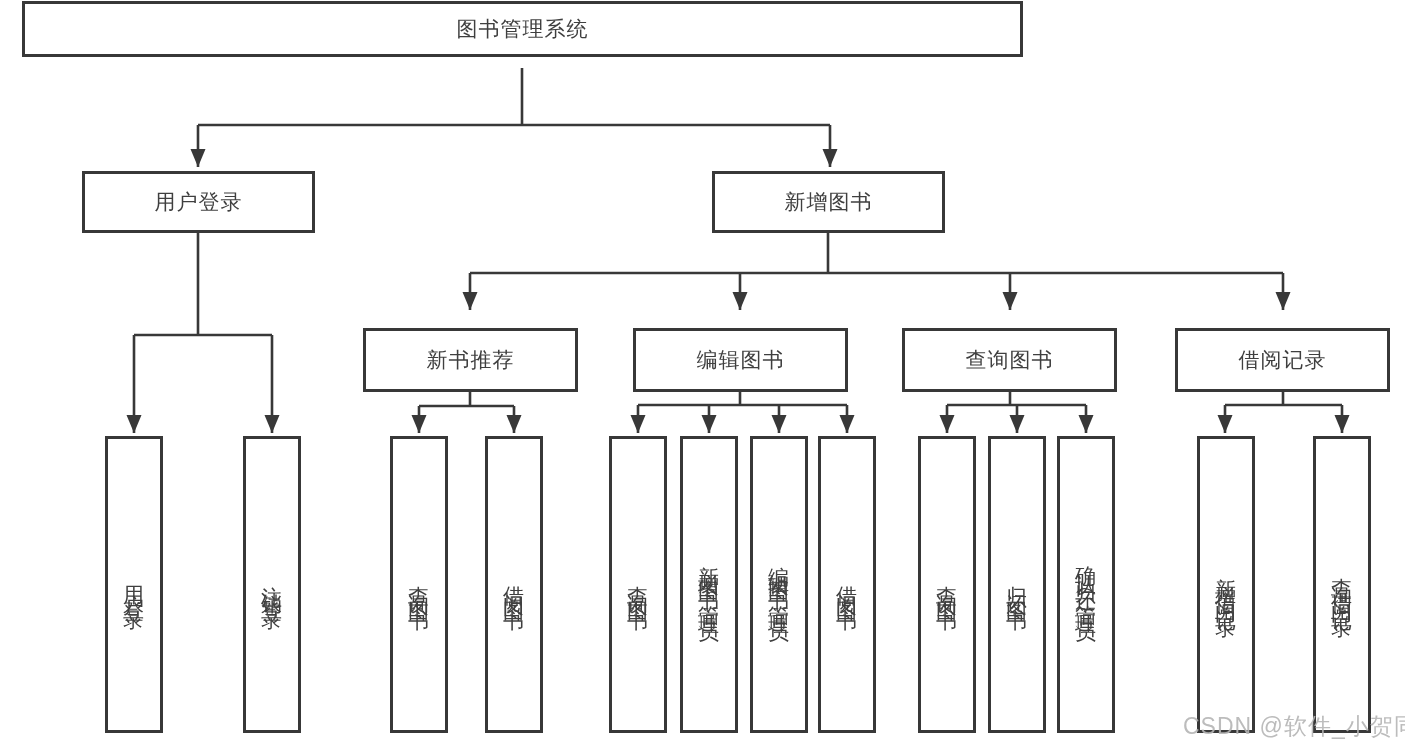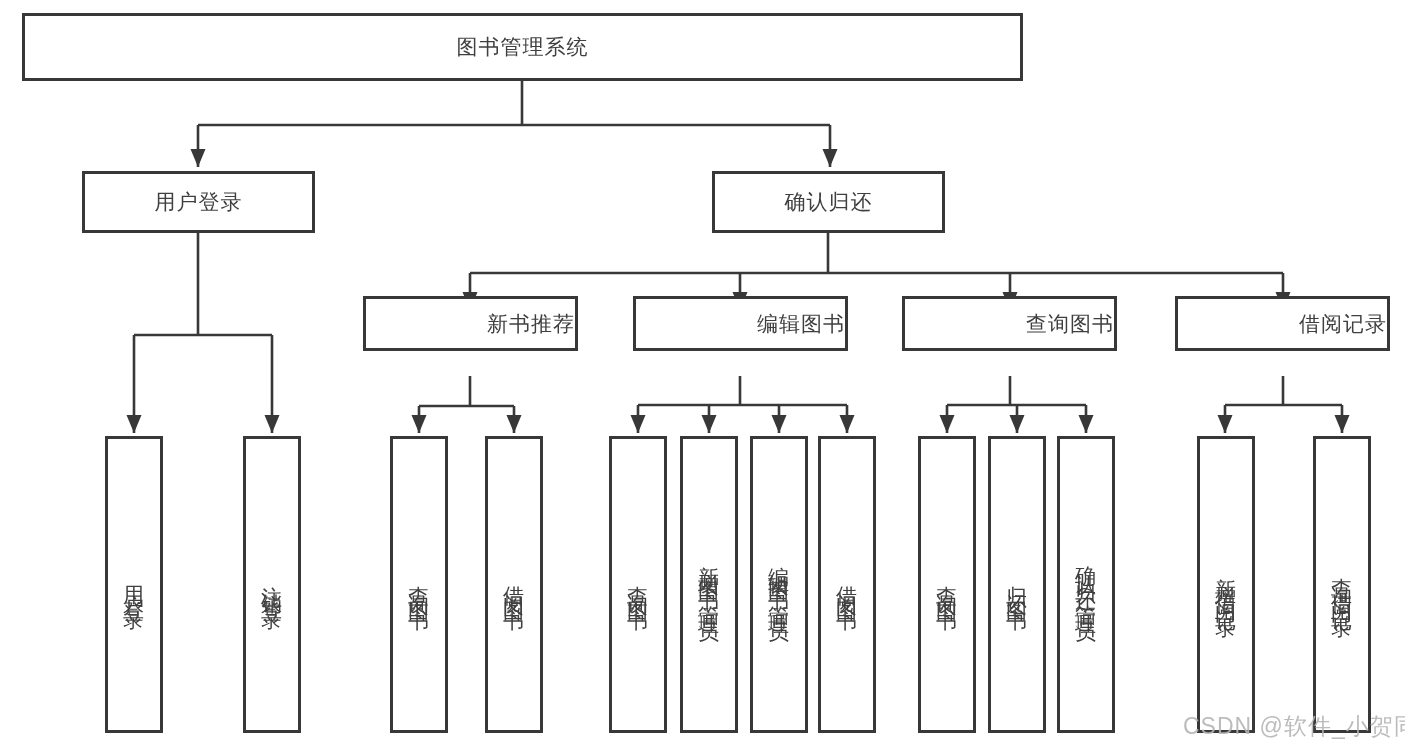--- a/index.html
+++ b/index.html
@@ -20,23 +20,23 @@
     align-items:center;
     justify-content:center;
     color:#3f3f3f;
   }
   .hlabel{
     font-size:21px;
     letter-spacing:1px;
     white-space:nowrap;
     color:#3f3f3f;
   }
-  .root{left:22px;top:13px;width:1001px;height:68px;}
+  .root{left:22px;top:1px;width:1001px;height:56px;}
   .lvl2{top:171px;width:233px;height:62px;}
-  .lvl3{top:296px;width:215px;height:55px;justify-content:flex-end;}
+  .lvl3{top:328px;width:215px;height:64px;}
   .leaf{top:436px;width:58px;height:297px;}
   .vtext{
     writing-mode:vertical-rl;
     font-size:21px;
     line-height:1;
     letter-spacing:8px;
     color:#3f3f3f;
     white-space:nowrap;
   }
   #watermark{
@@ -105,21 +105,21 @@
   </svg>
 
   <div class="box root">
     <span class="hlabel">图书管理系统</span>
   </div>
 
   <div class="box lvl2" style="left:82px">
     <span class="hlabel">用户登录</span>
   </div>
   <div class="box lvl2" style="left:712px">
-    <span class="hlabel">确认归还</span>
+    <span class="hlabel">新增图书</span>
   </div>
 
   <div class="box lvl3" style="left:363px">
     <span class="hlabel">新书推荐</span>
   </div>
   <div class="box lvl3" style="left:633px">
     <span class="hlabel">编辑图书</span>
   </div>
   <div class="box lvl3" style="left:902px">
     <span class="hlabel">查询图书</span>

